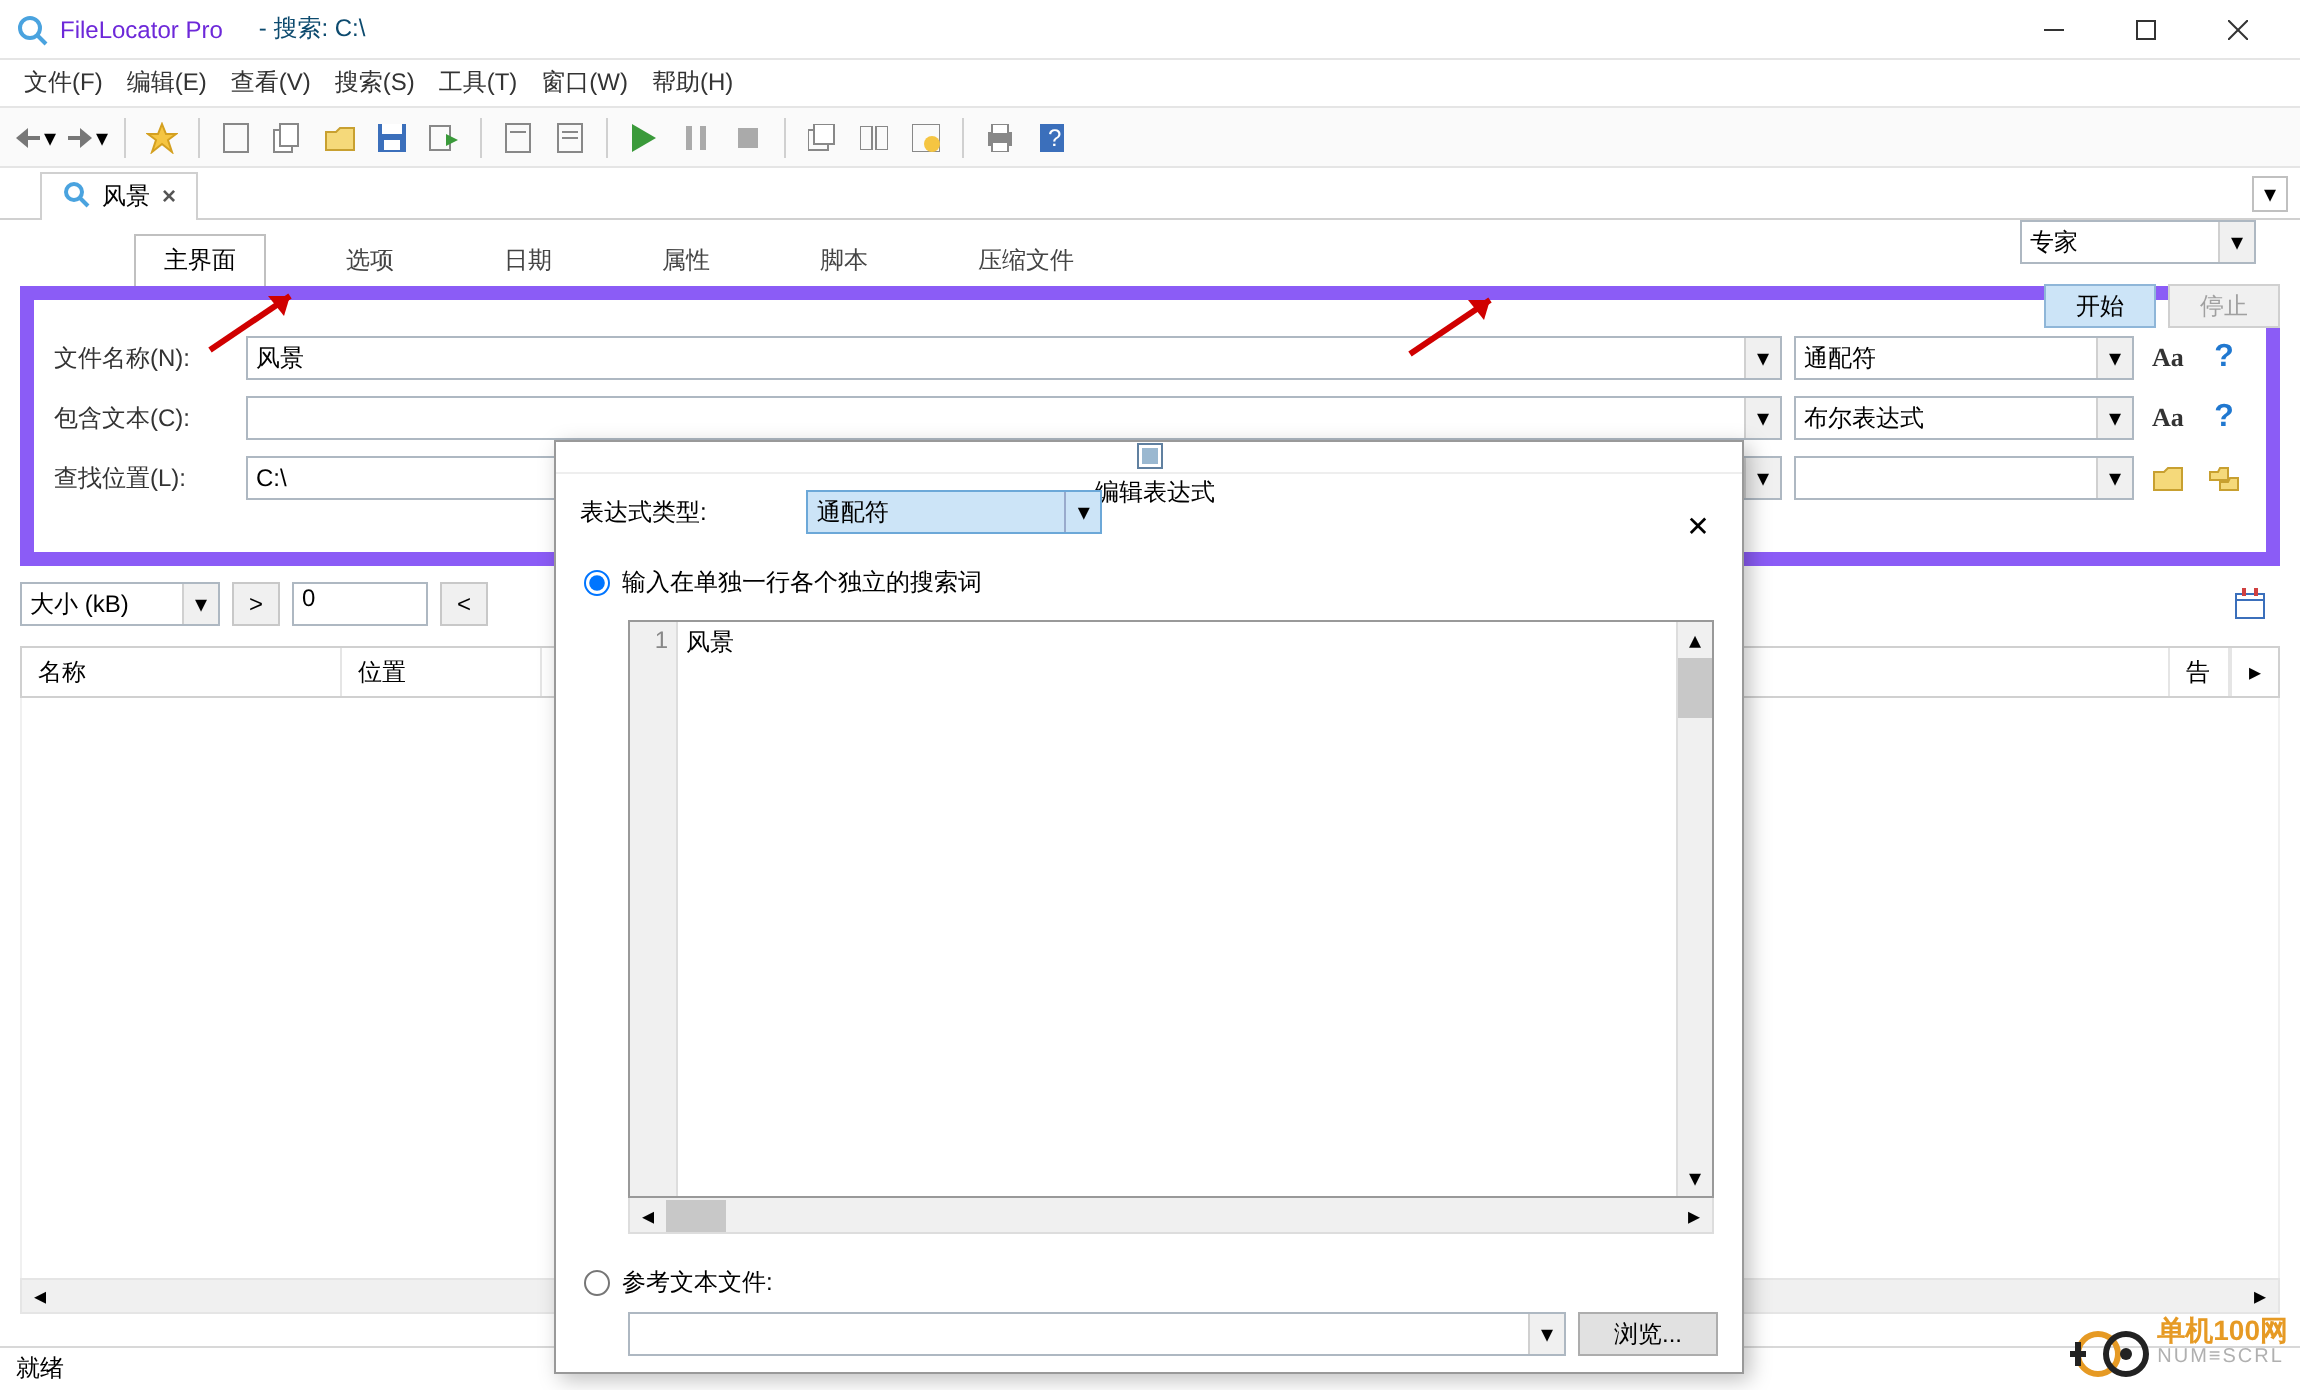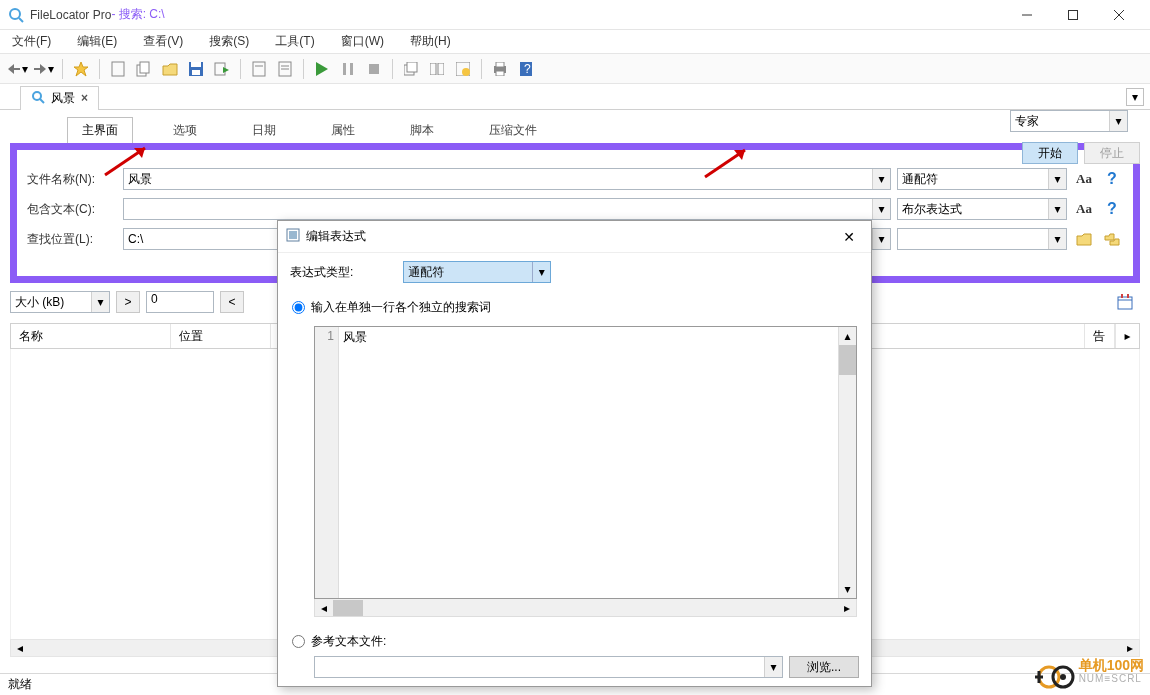--- a/index.html
+++ b/index.html
@@ -1,27 +1,27 @@
 <!DOCTYPE html>
 <html><head>
 <meta charset="utf-8">
 <style>
 * { box-sizing: border-box; margin: 0; padding: 0; font-family: "Microsoft YaHei", "Segoe UI", Tahoma, sans-serif; font-size: 12px; }
 body { background: #fff; width: 1150px; height: 695px; overflow: hidden; position: relative; }
 
 
 .titlebar { height: 30px; display: flex; align-items: center; padding: 0 8px; background: #fff; border-bottom: 1px solid #e5e5e5; }
 .titlebar .app-icon { width: 16px; height: 16px; margin-right: 6px; }
-.titlebar .title-main { color: #404040; font-size: 12px; }
-.titlebar .title-sub { color: #8b5cf6; margin-left: 0; text-align: center; }
+.titlebar .title-main { color: #6d28d9; font-size: 12px; }
+.titlebar .title-sub { color: #0c4a6e; margin-left: 18px; text-align: center; }
 .titlebar .win-controls { margin-left: auto; display: flex; gap: 0; }
 .titlebar .win-btn { width: 46px; height: 28px; display: flex; align-items: center; justify-content: center; color: #555; cursor: default; }
 
 
-.menubar { height: 24px; display: flex; align-items: center; padding: 0 8px; gap: 18px; border-bottom: 1px solid #e5e5e5; }
+.menubar { height: 24px; display: flex; align-items: center; padding: 0 8px; gap: 4px; border-bottom: 1px solid #e5e5e5; }
 .menubar .menu-item { color: #333; cursor: default; padding: 2px 4px; }
 
 
 .toolbar { height: 30px; display: flex; align-items: center; padding: 0 6px; gap: 2px; background: #fafafa; border-bottom: 1px solid #e5e5e5; }
 .toolbar .tool-btn { width: 24px; height: 24px; display: flex; align-items: center; justify-content: center; border: 1px solid transparent; cursor: default; }
 .toolbar .sep { width: 1px; height: 20px; background: #d0d0d0; margin: 0 4px; }
 
 
 .tabstrip { height: 26px; display: flex; align-items: center; padding: 0 4px 0 20px; border-bottom: 1px solid #d0d0d0; position:relative; }
 .tab { display: flex; align-items: center; gap: 6px; padding: 3px 10px; border: 1px solid #d0d0d0; border-bottom: none; background: #fff; position: relative; top: 1px; }
@@ -62,21 +62,21 @@
 
 .results-area { margin: 0 10px; height: 290px; border-left:1px solid #f0f0f0; border-right:1px solid #f0f0f0; position:relative; }
 .hscroll-bot { height: 18px; margin: 0 10px; background: #f0f0f0; border: 1px solid #e5e5e5; display:flex; align-items:center; }
 .hscroll-bot .arr { width: 18px; height: 100%; display:flex; align-items:center; justify-content:center; }
 
 
 .statusbar { position:absolute; bottom:0; left:0; right:0; height: 22px; border-top: 1px solid #d8d8d8; display: flex; align-items: center; padding: 0 8px; background:#fff; }
 
 
 .dialog { position: absolute; left: 277px; top: 220px; width: 595px; height: 467px; background: #fff; border: 1px solid #999; box-shadow: 3px 3px 10px rgba(0,0,0,0.25); z-index: 100; display: flex; flex-direction: column; }
-.dialog .dlg-titlebar { height: 32px; display: flex; align-items: center; padding: 0 8px; background: #fff; border-bottom: 1px solid #eee; }
+.dialog .dlg-titlebar { height: 16px; display: flex; align-items: center; padding: 0 8px; background: #fff; border-bottom: 1px solid #eee; flex-direction: column; }
 .dialog .dlg-close { margin-left: auto; width: 28px; height: 22px; display: flex; align-items: center; justify-content: center; cursor: default; font-size:14px; }
 .dialog .dlg-body { padding: 8px 12px; flex: 1; display: flex; flex-direction: column; }
 .dialog .expr-type-row { display: flex; align-items: center; gap: 50px; margin-bottom: 16px; }
 .dialog .expr-combo { width: 148px; height: 22px; background: #cce4f7; border: 1px solid #6ca8d8; position:relative; display:flex; align-items:center; padding:0 4px; }
 .dialog .expr-combo .dd { position:absolute; right:0; top:0; width:18px; height:100%; border-left:1px solid #9ac; display:flex; align-items:center; justify-content:center; }
 .dialog .radio-row { display: flex; align-items: center; gap: 6px; margin-bottom: 10px; margin-left: 2px; }
 .dialog .radio-row input[type=radio] { margin: 0; }
 .dialog .icon-row { display: flex; align-items: center; gap: 8px; margin-left: 24px; margin-bottom: 6px; }
 .dialog .editor { flex: 1; border: 1px solid #999; display: flex; position: relative; margin-left: 24px; margin-right: 2px; margin-bottom: 12px; }
 .dialog .gutter { width: 24px; background: #f0f0f0; border-right: 1px solid #ddd; text-align: right; padding: 2px 4px; color: #888; }

